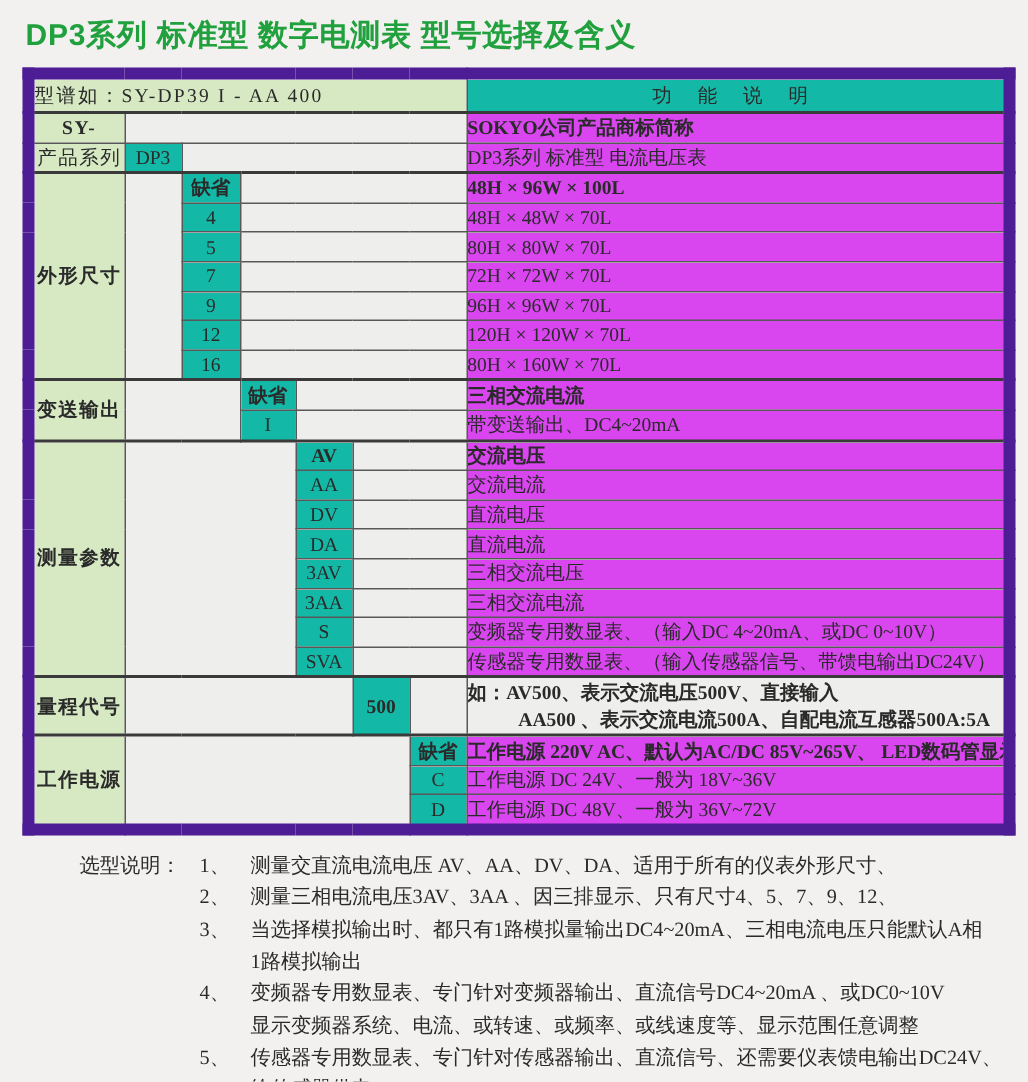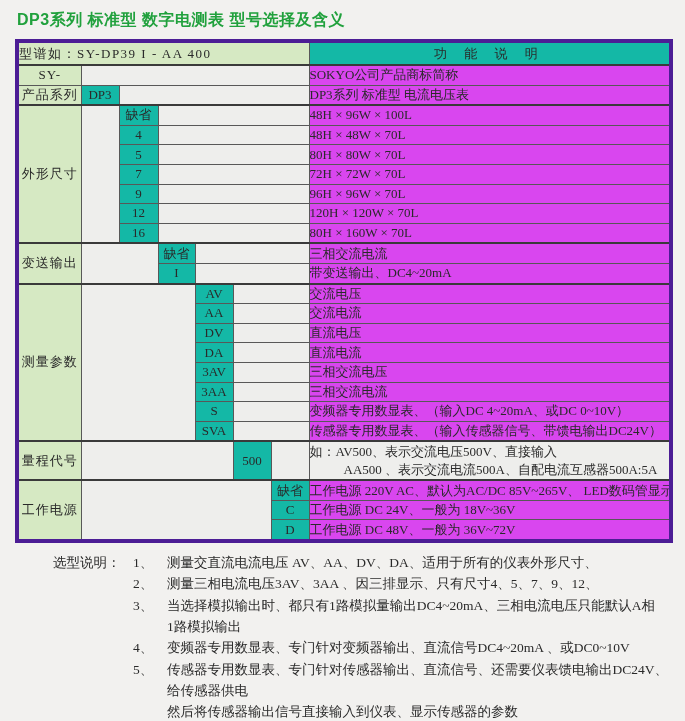--- a/index.html
+++ b/index.html
@@ -7,43 +7,43 @@
     width:685px;height:721px;
     background:#f2f1ef;
     font-family:"Liberation Serif","DejaVu Serif",serif;
     color:#2a2a2a;
     overflow:hidden;
   }
   .page-title{
     margin:10px 0 8px 17px;
     font-family:"Liberation Sans","DejaVu Sans",sans-serif;
     font-weight:bold;
-    font-size:16px;
+    font-size:20px;
     color:#21a13d;
     letter-spacing:0.5px;
   }
   table.spec{
     border-collapse:collapse;
     table-layout:fixed;
     margin-left:15px;
     width:654px;
-    border:4px solid #4c1d95;
+    border:8px solid #4c1d95;
   }
   table.spec td{
     border:1px solid #585858;
     font-size:13px;
     padding:0;
     height:18.6px;
     overflow:hidden;
     white-space:nowrap;
     vertical-align:middle;
   }
   tr.hdr td{height:21px;}
   tr.range-row td{height:37px;}
-  tr.sec td{border-top:2px solid #3a3a3a;}
+  tr.sec td{border-top:2px solid #3a3a3a;font-weight:bold;}
   td.g{background:#d6e9c3;}
   td.e{background:#eeeeec;}
   td.d{background:#d946ef;padding-left:9px;text-align:left;}
   td.lbl{background:#d6e9c3;text-align:center;letter-spacing:1px;}
   td.lbl-top{vertical-align:top;padding-top:1px;margin-left:32px;}
   td.code{background:#14b8a6;text-align:center;}
   td.hdr-model{background:#d6e9c3;padding-left:14px;letter-spacing:1.5px;white-space:pre;}
   td.hdr-func{background:#14b8a6;text-align:center;letter-spacing:7px;}
   td.range-desc{background:#eeeeec;padding-left:9px;}
   .range-line{line-height:18px;}
@@ -237,20 +237,21 @@
     <span class="ntxt">1路模拟输出</span>
   </div>
   <div class="nline">
     <span class="nlab"></span>
     <span class="nnum">4、</span>
     <span class="ntxt">变频器专用数显表、专门针对变频器输出、直流信号DC4~20mA 、或DC0~10V</span>
   </div>
   <div class="nline">
     <span class="nlab"></span>
     <span class="nnum"></span>
+    <span class="ntxt">显示变频器系统、电流、或转速、或频率、或线速度等、显示范围任意调整</span>
   </div>
   <div class="nline">
     <span class="nlab"></span>
     <span class="nnum">5、</span>
     <span class="ntxt">传感器专用数显表、专门针对传感器输出、直流信号、还需要仪表馈电输出DC24V、</span>
   </div>
   <div class="nline">
     <span class="nlab"></span>
     <span class="nnum"></span>
     <span class="ntxt">给传感器供电</span>

